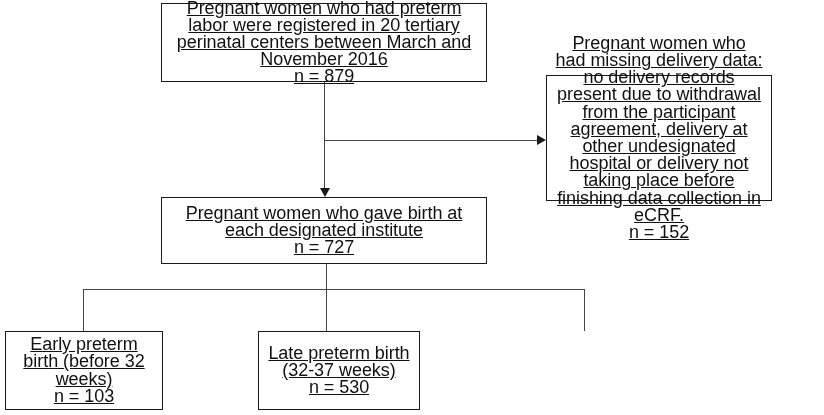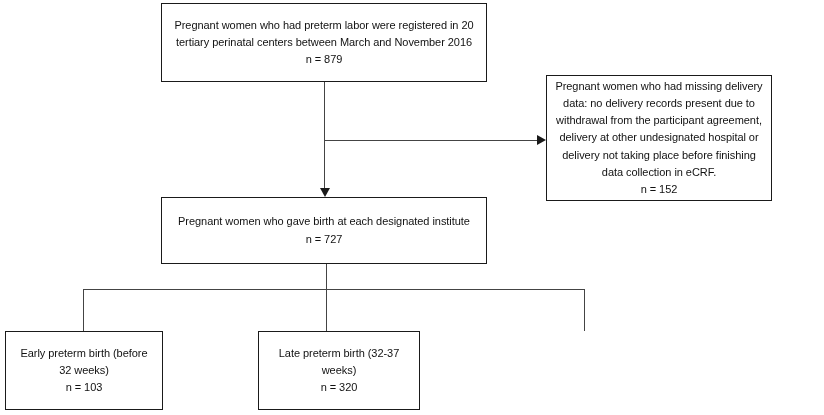--- a/index.html
+++ b/index.html
@@ -25,25 +25,26 @@
     border: 1.6px solid #1a1a1a;
     background: #ffffff;
     display: flex;
     align-items: center;
     justify-content: center;
     text-align: center;
     padding: 4px 8px;
     z-index: 3;
   }
   .node-text {
-    font-size: 11px;
+    font-size: 18px;
     line-height: 17.2px;
     letter-spacing: -0.05px;
     white-space: pre-line;
     color: #111111;
+    text-decoration: underline;
   }
   
   #node-enrollment {
     left: 161px;
     top: 3px;
     width: 326px;
     height: 79px;
   }
   #node-excluded {
     left: 546px;
@@ -169,17 +170,17 @@
 n = 727</span>
   </div>
 
   <div class="node" id="node-early-preterm">
     <span class="node-text">Early preterm birth (before 32 weeks)
 n = 103</span>
   </div>
 
   <div class="node" id="node-late-preterm">
     <span class="node-text">Late preterm birth (32-37 weeks)
-n = 320</span>
+n = 530</span>
   </div>
 
 
 </div>
 
 </body></html>

